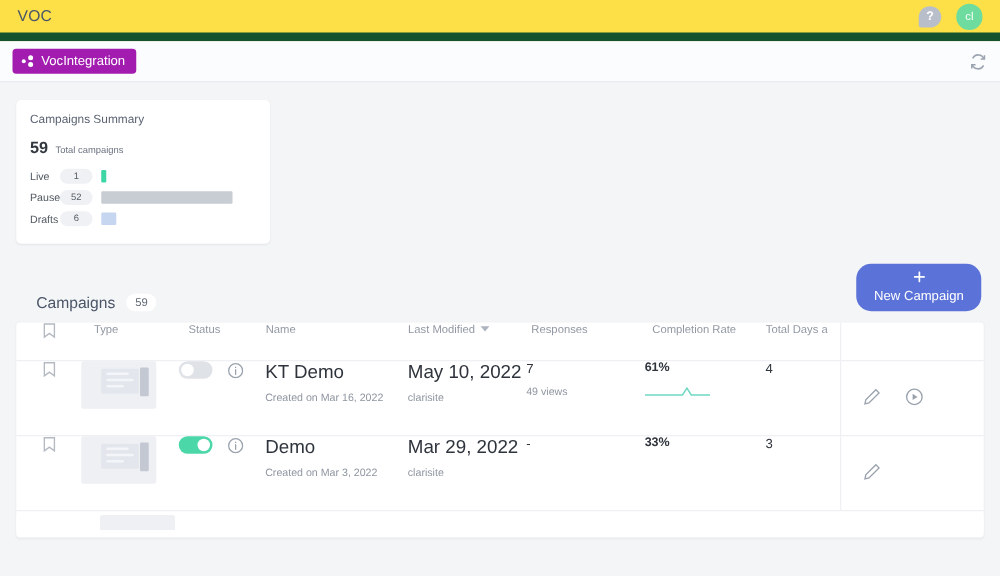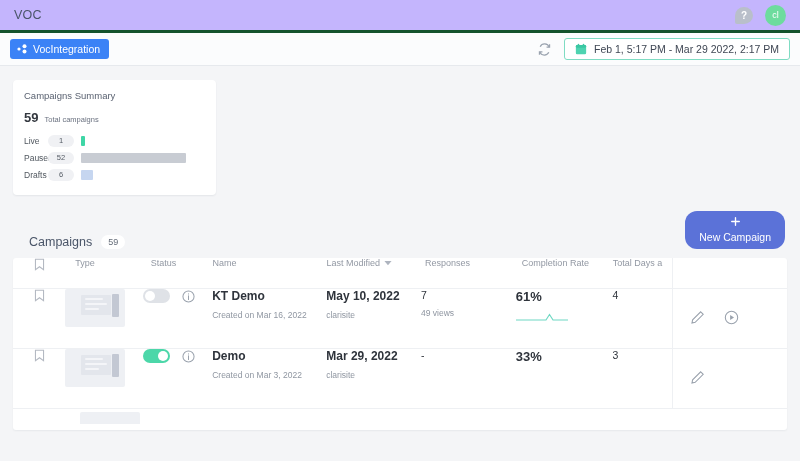--- a/index.html
+++ b/index.html
@@ -6,24 +6,24 @@
   html, body {
     width: 800px; height: 461px;
     background: #f4f5f7;
     font-family: "Liberation Sans", sans-serif;
     overflow: hidden;
   }
   .app { position: relative; width: 800px; height: 461px; }
 
   
   .topbar {
-    height: 33px; background: #c4b5fd;
+    height: 33px; background: #fde047;
     display: flex; align-items: center;
     padding: 0 14px;
-    border-bottom: 3px solid #14532d;
+    border-bottom: 7px solid #14532d;
   }
   .app-title {
     font-size: 12.5px; color: #4a5568; letter-spacing: .2px;
   }
   .topbar-right {
     margin-left: auto; display: flex; align-items: center; gap: 12px;
   }
   .help-bubble {
     width: 18px; height: 17px; background: #b9bfca;
     border-radius: 50% 50% 50% 2px;
@@ -37,21 +37,21 @@
   }
 
   
   .subbar {
     height: 33px; background: #fbfcfd;
     display: flex; align-items: center; padding: 0 10px;
     border-bottom: 1px solid #e6e9ed;
   }
   .tag-pill {
     display: inline-flex; align-items: center; gap: 5px;
-    background: #3b82f6; color: #fff;
+    background: #a21caf; color: #fff;
     border-radius: 3px; padding: 4px 9px 4px 7px;
     font-size: 10.5px;
   }
   .dots-icon { display: block; }
   .subbar-right {
     margin-left: auto; display: flex; align-items: center; gap: 12px;
   }
   .refresh-icon { display: block; color: #9aa3af; }
   .daterange {
     display: flex; align-items: center; gap: 7px;
@@ -155,24 +155,24 @@
   }
   .toggle.on { background: #4cd7a9; }
   .toggle .knob {
     position: absolute; top: 2px; left: 2px;
     width: 10px; height: 10px; border-radius: 50%; background: #fff;
   }
   .toggle.on .knob { left: 15px; }
 
   .info-icon { color: #9aa2ad; display: block; }
 
-  .cell-main { font-size: 12px; color: #2f343c; font-weight: bold; }
+  .cell-main { font-size: 15px; color: #2f343c; font-weight: normal; }
   .cell-sub { font-size: 8.5px; color: #8f96a1; margin-top: 7px; }
   .cell-plain { font-size: 10.5px; color: #2f343c; }
-  .cell-pct { font-size: 13px; color: #2f343c; font-weight: bold; }
+  .cell-pct { font-size: 10px; color: #2f343c; font-weight: bold; }
   .spark { margin-top: 8px; display: block; }
 
   .icon-btn { background: none; border: none; padding: 0; cursor: pointer; display: block; color: #9aa2ad; }
 
   .row-clip { height: 14px; background: #fff; }
   .row-clip .thumb-clip {
     margin-left: 67px; margin-top: 3px; width: 60px; height: 12px;
     background: #eef0f4; border-radius: 2px 2px 0 0;
   }
 </style>
@@ -198,29 +198,20 @@
       </svg>
       <span>VocIntegration</span>
     </div>
     <div class="subbar-right">
       <svg class="refresh-icon" width="15" height="15" viewBox="0 0 16 16" fill="none" stroke="#9aa3af" stroke-width="1.3">
         <path d="M13 5.5A5.2 5.2 0 0 0 3.4 5"></path>
           <path d="M3 10.5A5.2 5.2 0 0 0 12.6 11"></path>
         <path d="M13.4 2.3v3.2h-3.2"></path>
           <path d="M2.6 13.7v-3.2h3.2"></path>
       </svg>
-      <div class="daterange">
-        <svg class="cal-icon" width="12" height="12" viewBox="0 0 14 14">
-          <rect x="1" y="2.4" width="12" height="10.6" rx="1.4" fill="#4ed3b0"></rect>
-          <rect x="1" y="2.4" width="12" height="3" rx="1.4" fill="#3bc7a3"></rect>
-          <rect x="3.3" y="0.8" width="1.5" height="3" rx=".7" fill="#3bc7a3"></rect>
-          <rect x="9.2" y="0.8" width="1.5" height="3" rx=".7" fill="#3bc7a3"></rect>
-        </svg>
-        <span>Feb 1, 5:17 PM - Mar 29 2022, 2:17 PM</span>
-      </div>
     </div>
   </div>
 
   <div class="content">
 
     <div class="summary-card">
       <div class="summary-title">Campaigns Summary</div>
       <div class="summary-total">
         <span class="num">59</span>
         <span class="lbl">Total campaigns</span>

